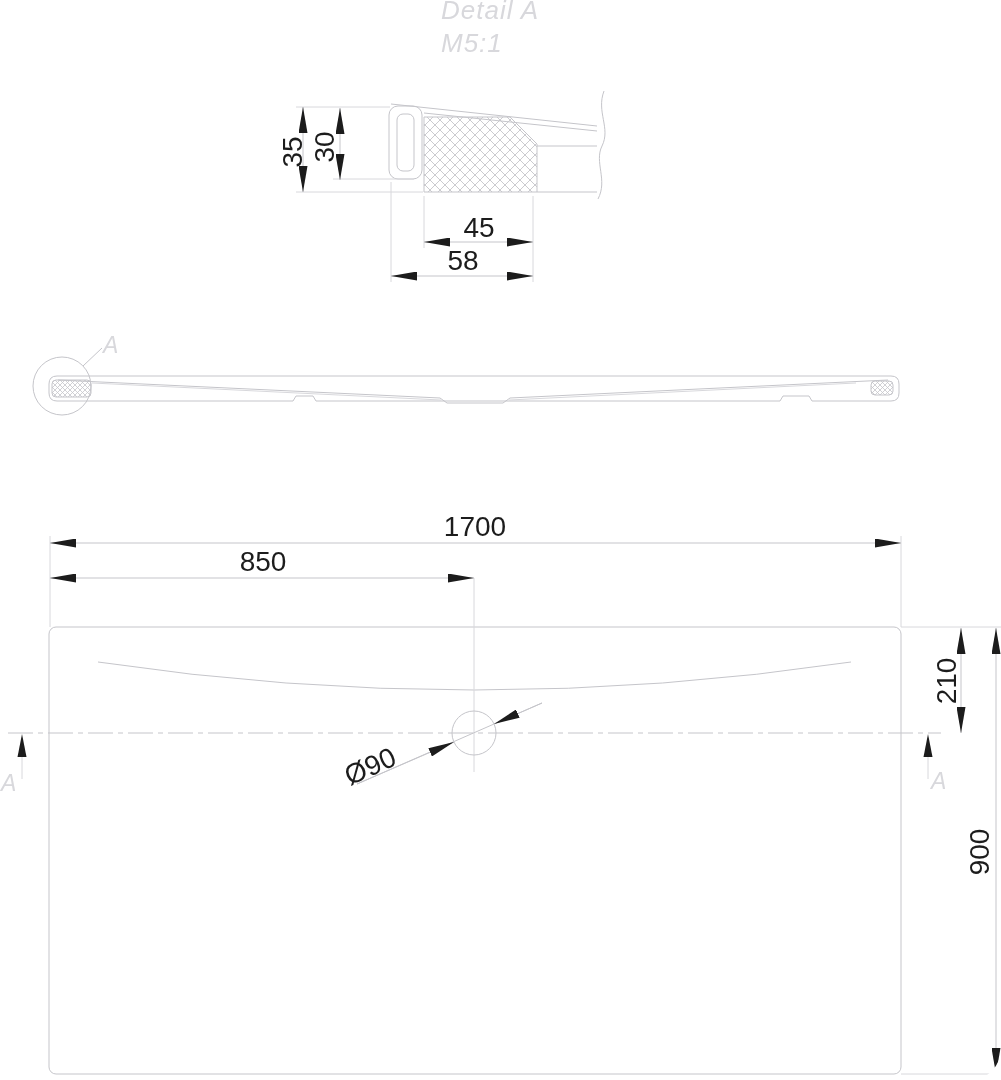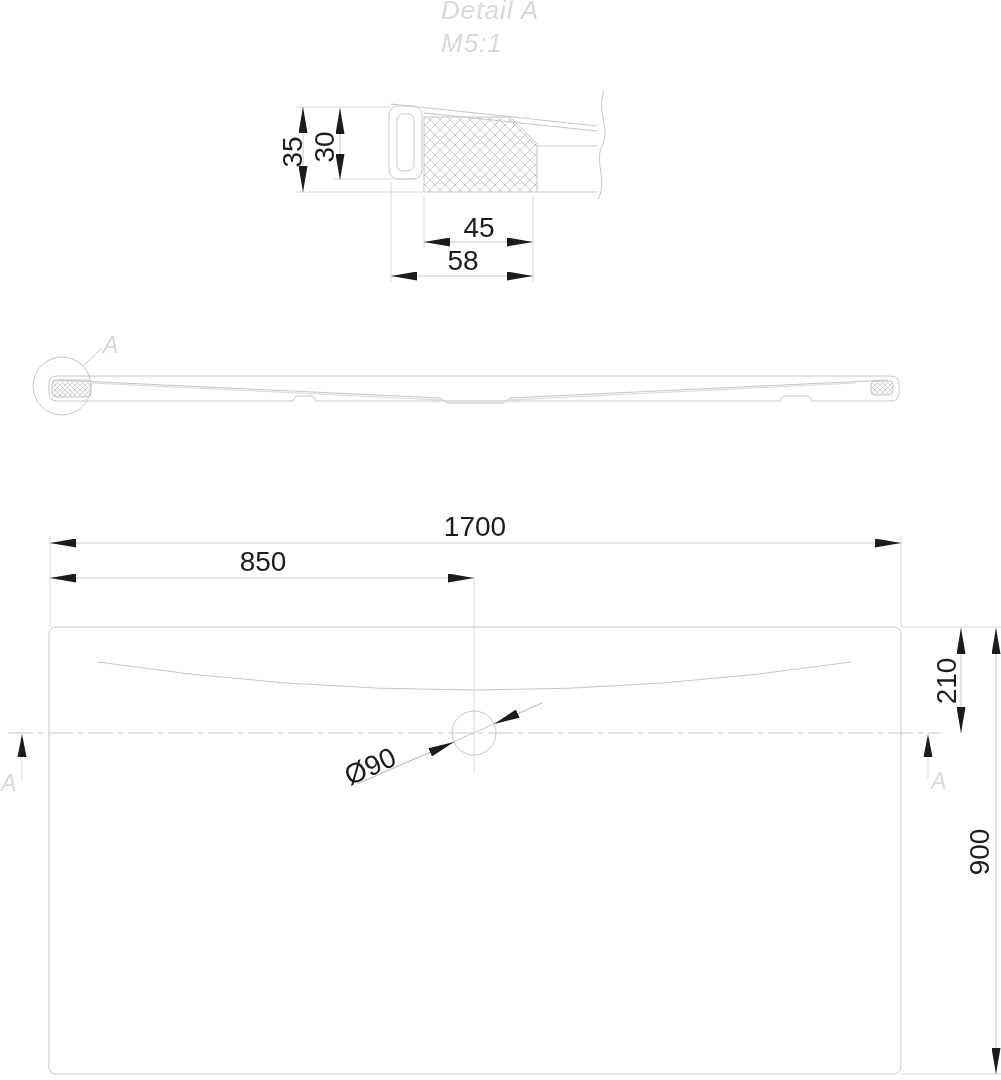--- a/index.html
+++ b/index.html
@@ -4,21 +4,21 @@
 <style>
   :root{
     --ink:#1c1c1c;
     --line:#c5c5ca;
     --faint:#d8d8dc;
     --bg:#ffffff;
   }
   html,body{margin:0;padding:0;background:var(--bg);}
   .canvas{
     position:relative;width:1001px;height:1080px;background:var(--bg);
-    font-family:"Liberation Sans",sans-serif;overflow:hidden;
+    font-family:"Liberation Sans",sans-serif;overflow:hidden;border-radius:31px;
   }
   svg{display:block;}
   
   .ln{stroke:var(--line);stroke-width:1;fill:none;}
   .lnf{stroke:var(--faint);stroke-width:1;fill:none;}
   .cl{stroke:var(--line);stroke-width:1;fill:none;stroke-dasharray:25 5 5 5;}
   .dim{stroke:var(--line);stroke-width:1;fill:none;}
   .hatch10{fill:url(#xh10);stroke:var(--line);stroke-width:1;}
   .hatch5{fill:url(#xh5);stroke:var(--line);stroke-width:1;}
   .arrfill{fill:var(--ink);stroke:none;}

